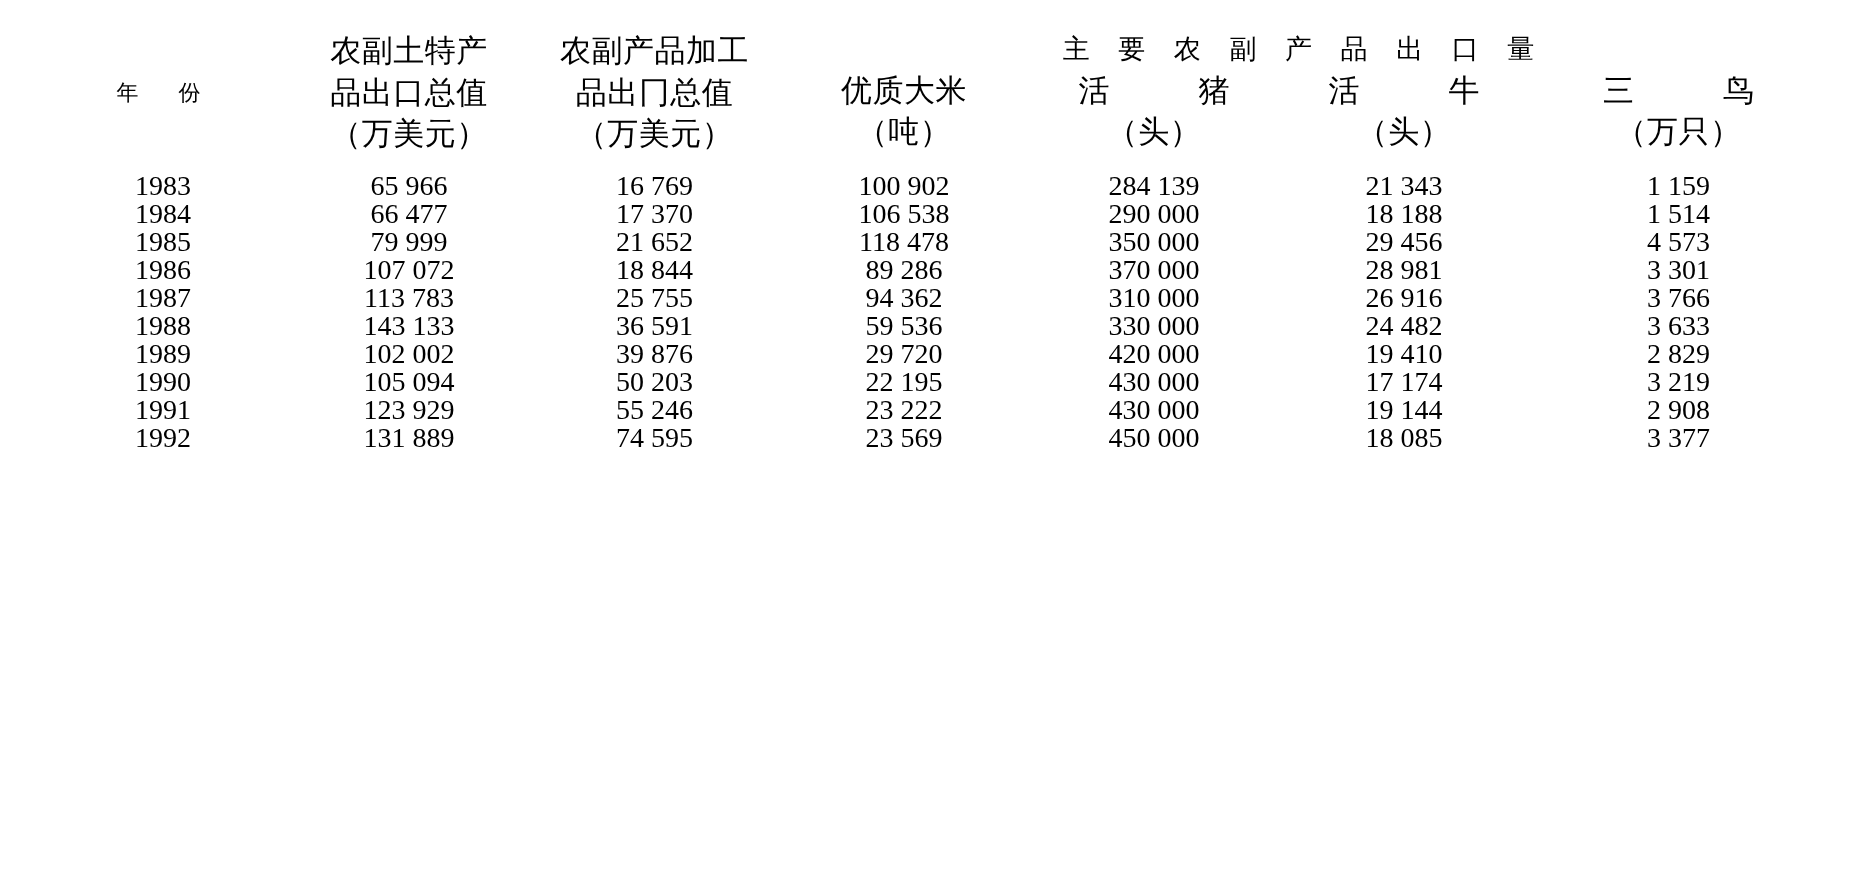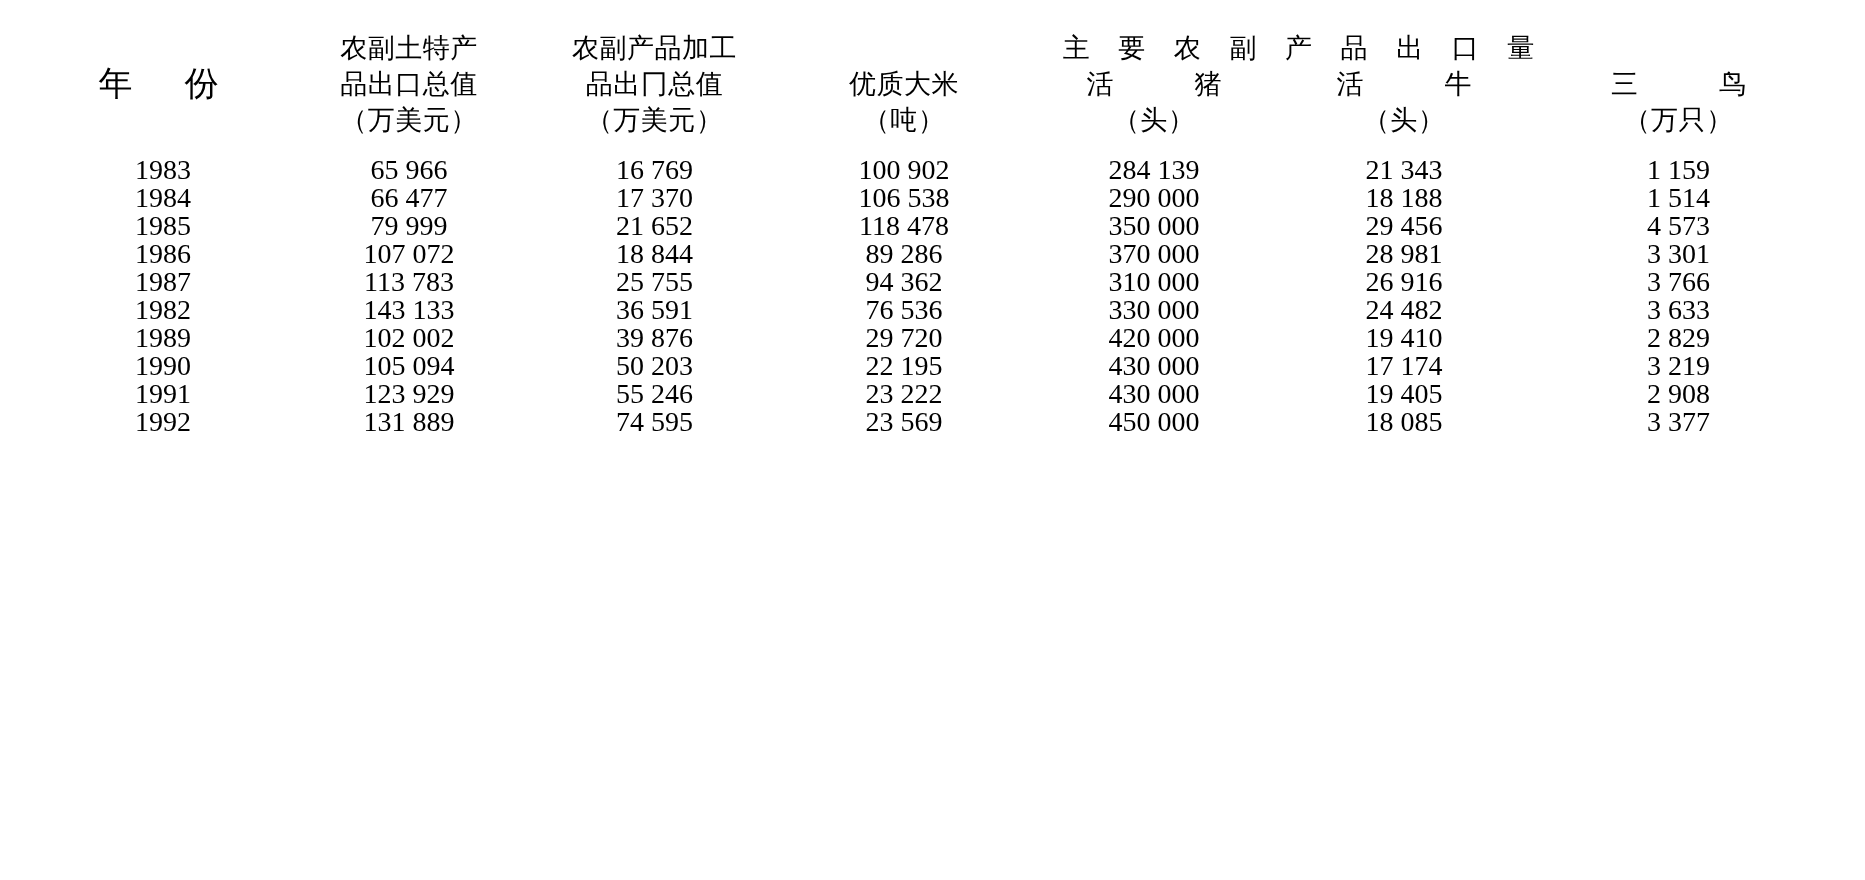--- a/index.html
+++ b/index.html
@@ -56,32 +56,32 @@
   }
   .vline-l {
     border-left: 1.5px solid #111;
   }
   .hline-b {
     border-bottom: 1.5px solid #111;
   }
 
   
   .hcell {
-    font-size: 27px;
+    font-size: 31px;
     line-height: 1.34;
     padding: 6px 8px;
     font-family: "DejaVu Sans", "Liberation Sans", sans-serif;
     letter-spacing: 0.5px;
   }
   .hcell .l {
     display: block;
     white-space: nowrap;
   }
   .hcell-year {
-    font-size: 34px;
+    font-size: 22px;
     letter-spacing: 9px;
     padding-left: 9px;
   }
   .hgroup {
     font-size: 27px;
     letter-spacing: 10px;
     padding: 16px 8px 14px 18px;
     font-family: "DejaVu Sans", "Liberation Sans", sans-serif;
   }
   .spaced2 {
@@ -217,24 +217,24 @@
       <tr>
         <td class="bcell bcell-year">1987</td>
         <td class="bcell vline-l">113 783</td>
         <td class="bcell vline-l">25 755</td>
         <td class="bcell vline-l">94 362</td>
         <td class="bcell vline-l">310 000</td>
         <td class="bcell vline-l">26 916</td>
         <td class="bcell vline-l">3 766</td>
       </tr>
       <tr>
-        <td class="bcell bcell-year">1982</td>
+        <td class="bcell bcell-year">1988</td>
         <td class="bcell vline-l">143 133</td>
         <td class="bcell vline-l">36 591</td>
-        <td class="bcell vline-l">76 536</td>
+        <td class="bcell vline-l">59 536</td>
         <td class="bcell vline-l">330 000</td>
         <td class="bcell vline-l">24 482</td>
         <td class="bcell vline-l">3 633</td>
       </tr>
       <tr>
         <td class="bcell bcell-year">1989</td>
         <td class="bcell vline-l">102 002</td>
         <td class="bcell vline-l">39 876</td>
         <td class="bcell vline-l">29 720</td>
         <td class="bcell vline-l">420 000</td>
@@ -249,21 +249,21 @@
         <td class="bcell vline-l">430 000</td>
         <td class="bcell vline-l">17 174</td>
         <td class="bcell vline-l">3 219</td>
       </tr>
       <tr>
         <td class="bcell bcell-year">1991</td>
         <td class="bcell vline-l">123 929</td>
         <td class="bcell vline-l">55 246</td>
         <td class="bcell vline-l">23 222</td>
         <td class="bcell vline-l">430 000</td>
-        <td class="bcell vline-l">19 405</td>
+        <td class="bcell vline-l">19 144</td>
         <td class="bcell vline-l">2 908</td>
       </tr>
       <tr>
         <td class="bcell bcell-year">1992</td>
         <td class="bcell vline-l">131 889</td>
         <td class="bcell vline-l">74 595</td>
         <td class="bcell vline-l">23 569</td>
         <td class="bcell vline-l">450 000</td>
         <td class="bcell vline-l">18 085</td>
         <td class="bcell vline-l">3 377</td>

